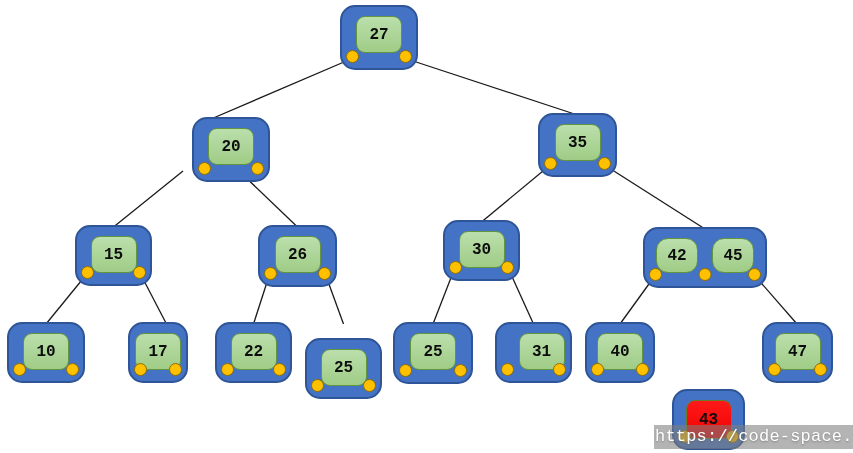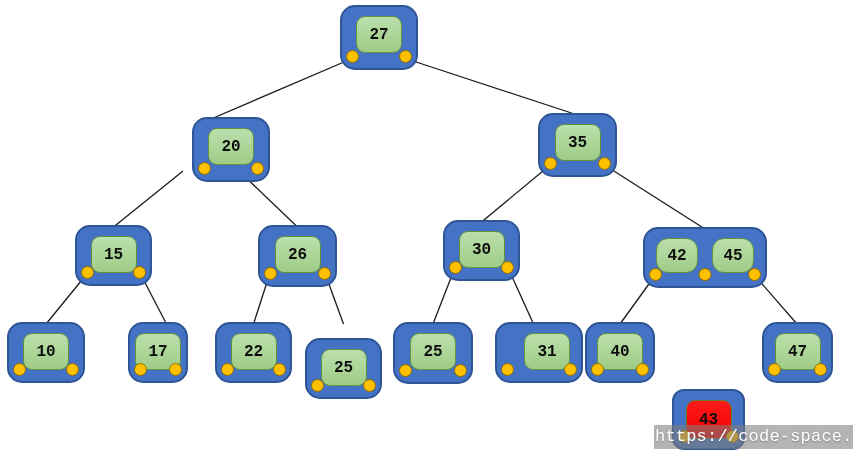--- a/index.html
+++ b/index.html
@@ -167,42 +167,42 @@
       <span class="dot dot-left"></span>
       <span class="dot dot-right"></span>
     </div>
     <div class="node" style="left: 393px; top: 322px; width: 80px; height: 62px;">
       <div class="keys">
         <div class="key">25</div>
       </div>
       <span class="dot dot-left"></span>
       <span class="dot dot-right"></span>
     </div>
-    <div class="node" style="left: 495px; top: 322px; width: 88px; height: 61px; padding-left: 16px;">
+    <div class="node" style="left: 495px; top: 322px; width: 77px; height: 61px; padding-left: 16px;">
       <div class="keys">
         <div class="key">31</div>
       </div>
       <span class="dot dot-left"></span>
       <span class="dot dot-right"></span>
     </div>
     <div class="node" style="left: 585px; top: 322px; width: 70px; height: 61px;">
       <div class="keys">
         <div class="key">40</div>
       </div>
       <span class="dot dot-left"></span>
       <span class="dot dot-right"></span>
     </div>
     <div class="node" style="left: 762px; top: 322px; width: 71px; height: 61px;">
       <div class="keys">
         <div class="key">47</div>
       </div>
       <span class="dot dot-left"></span>
       <span class="dot dot-right"></span>
     </div>
-    <div class="node alert" style="left: 672px; top: 389px; width: 73px; height: 61px; border-radius: 12px;">
+    <div class="node alert" style="left: 672px; top: 389px; width: 73px; height: 61px;">
       <div class="keys">
         <div class="key">43</div>
       </div>
       <span class="dot dot-left"></span>
       <span class="dot dot-right"></span>
     </div>
     <div id="watermark">https://code-space.tistory.com</div>
 </div>
 
 </body></html>

